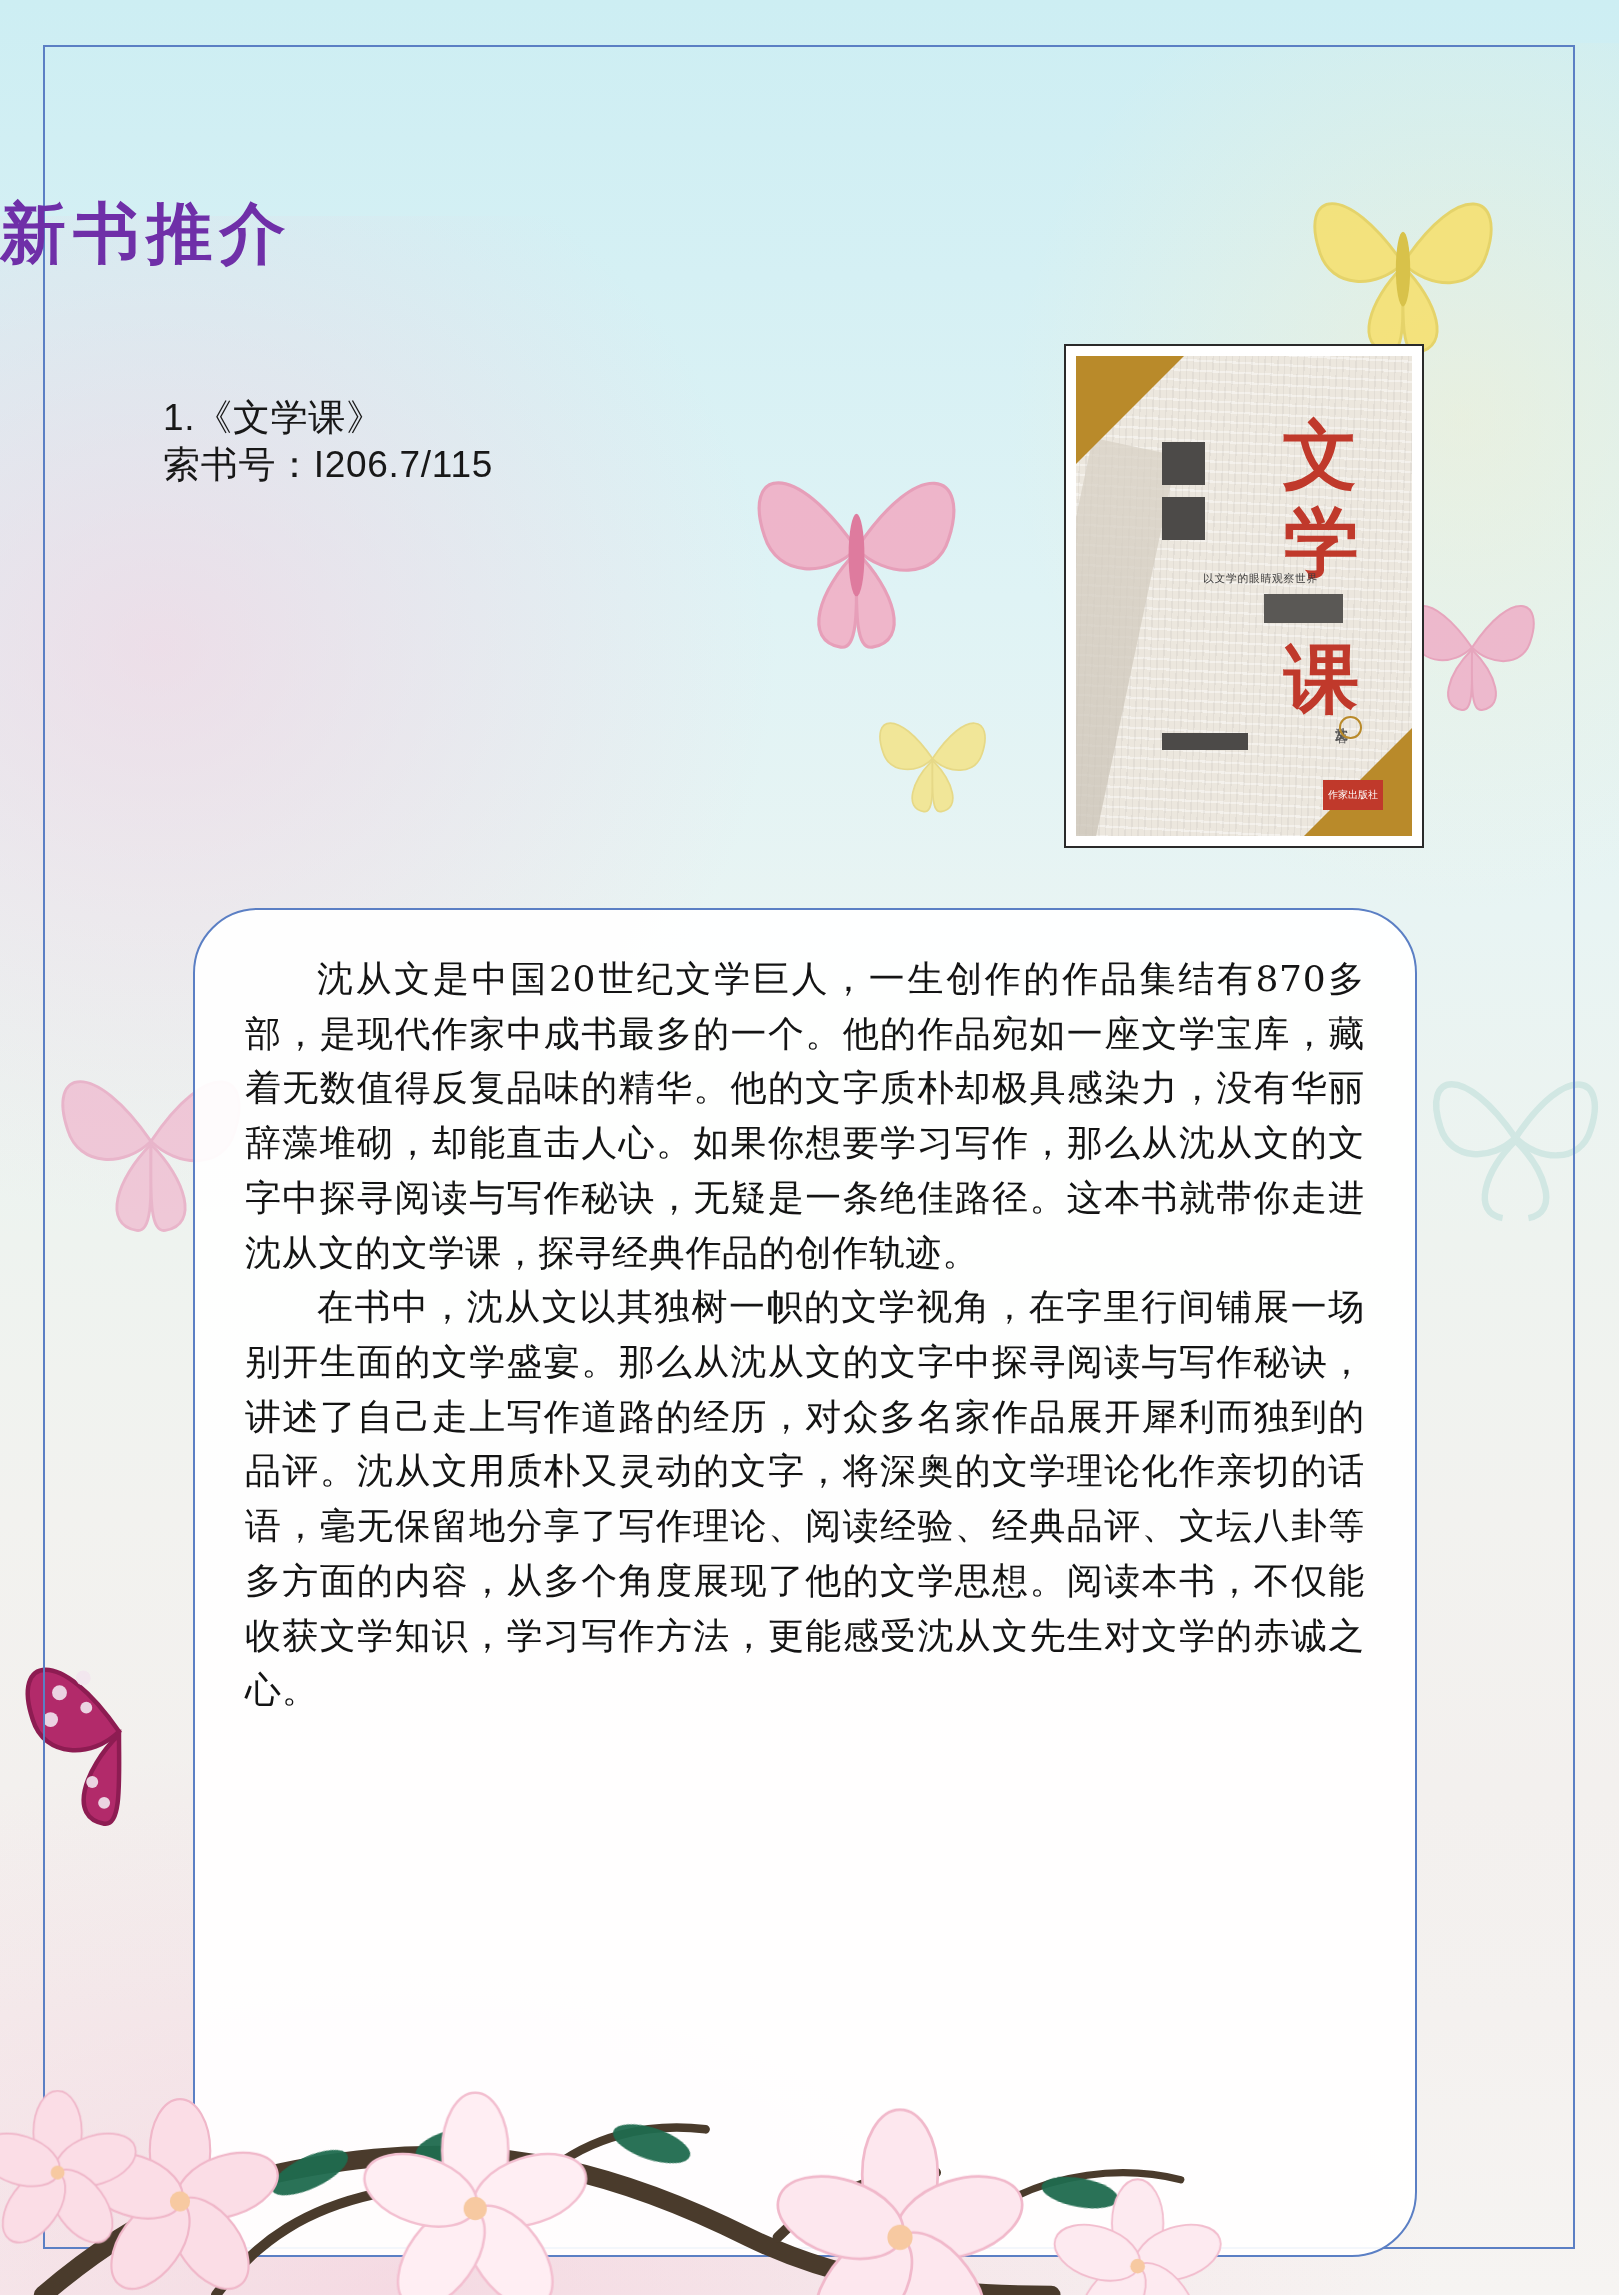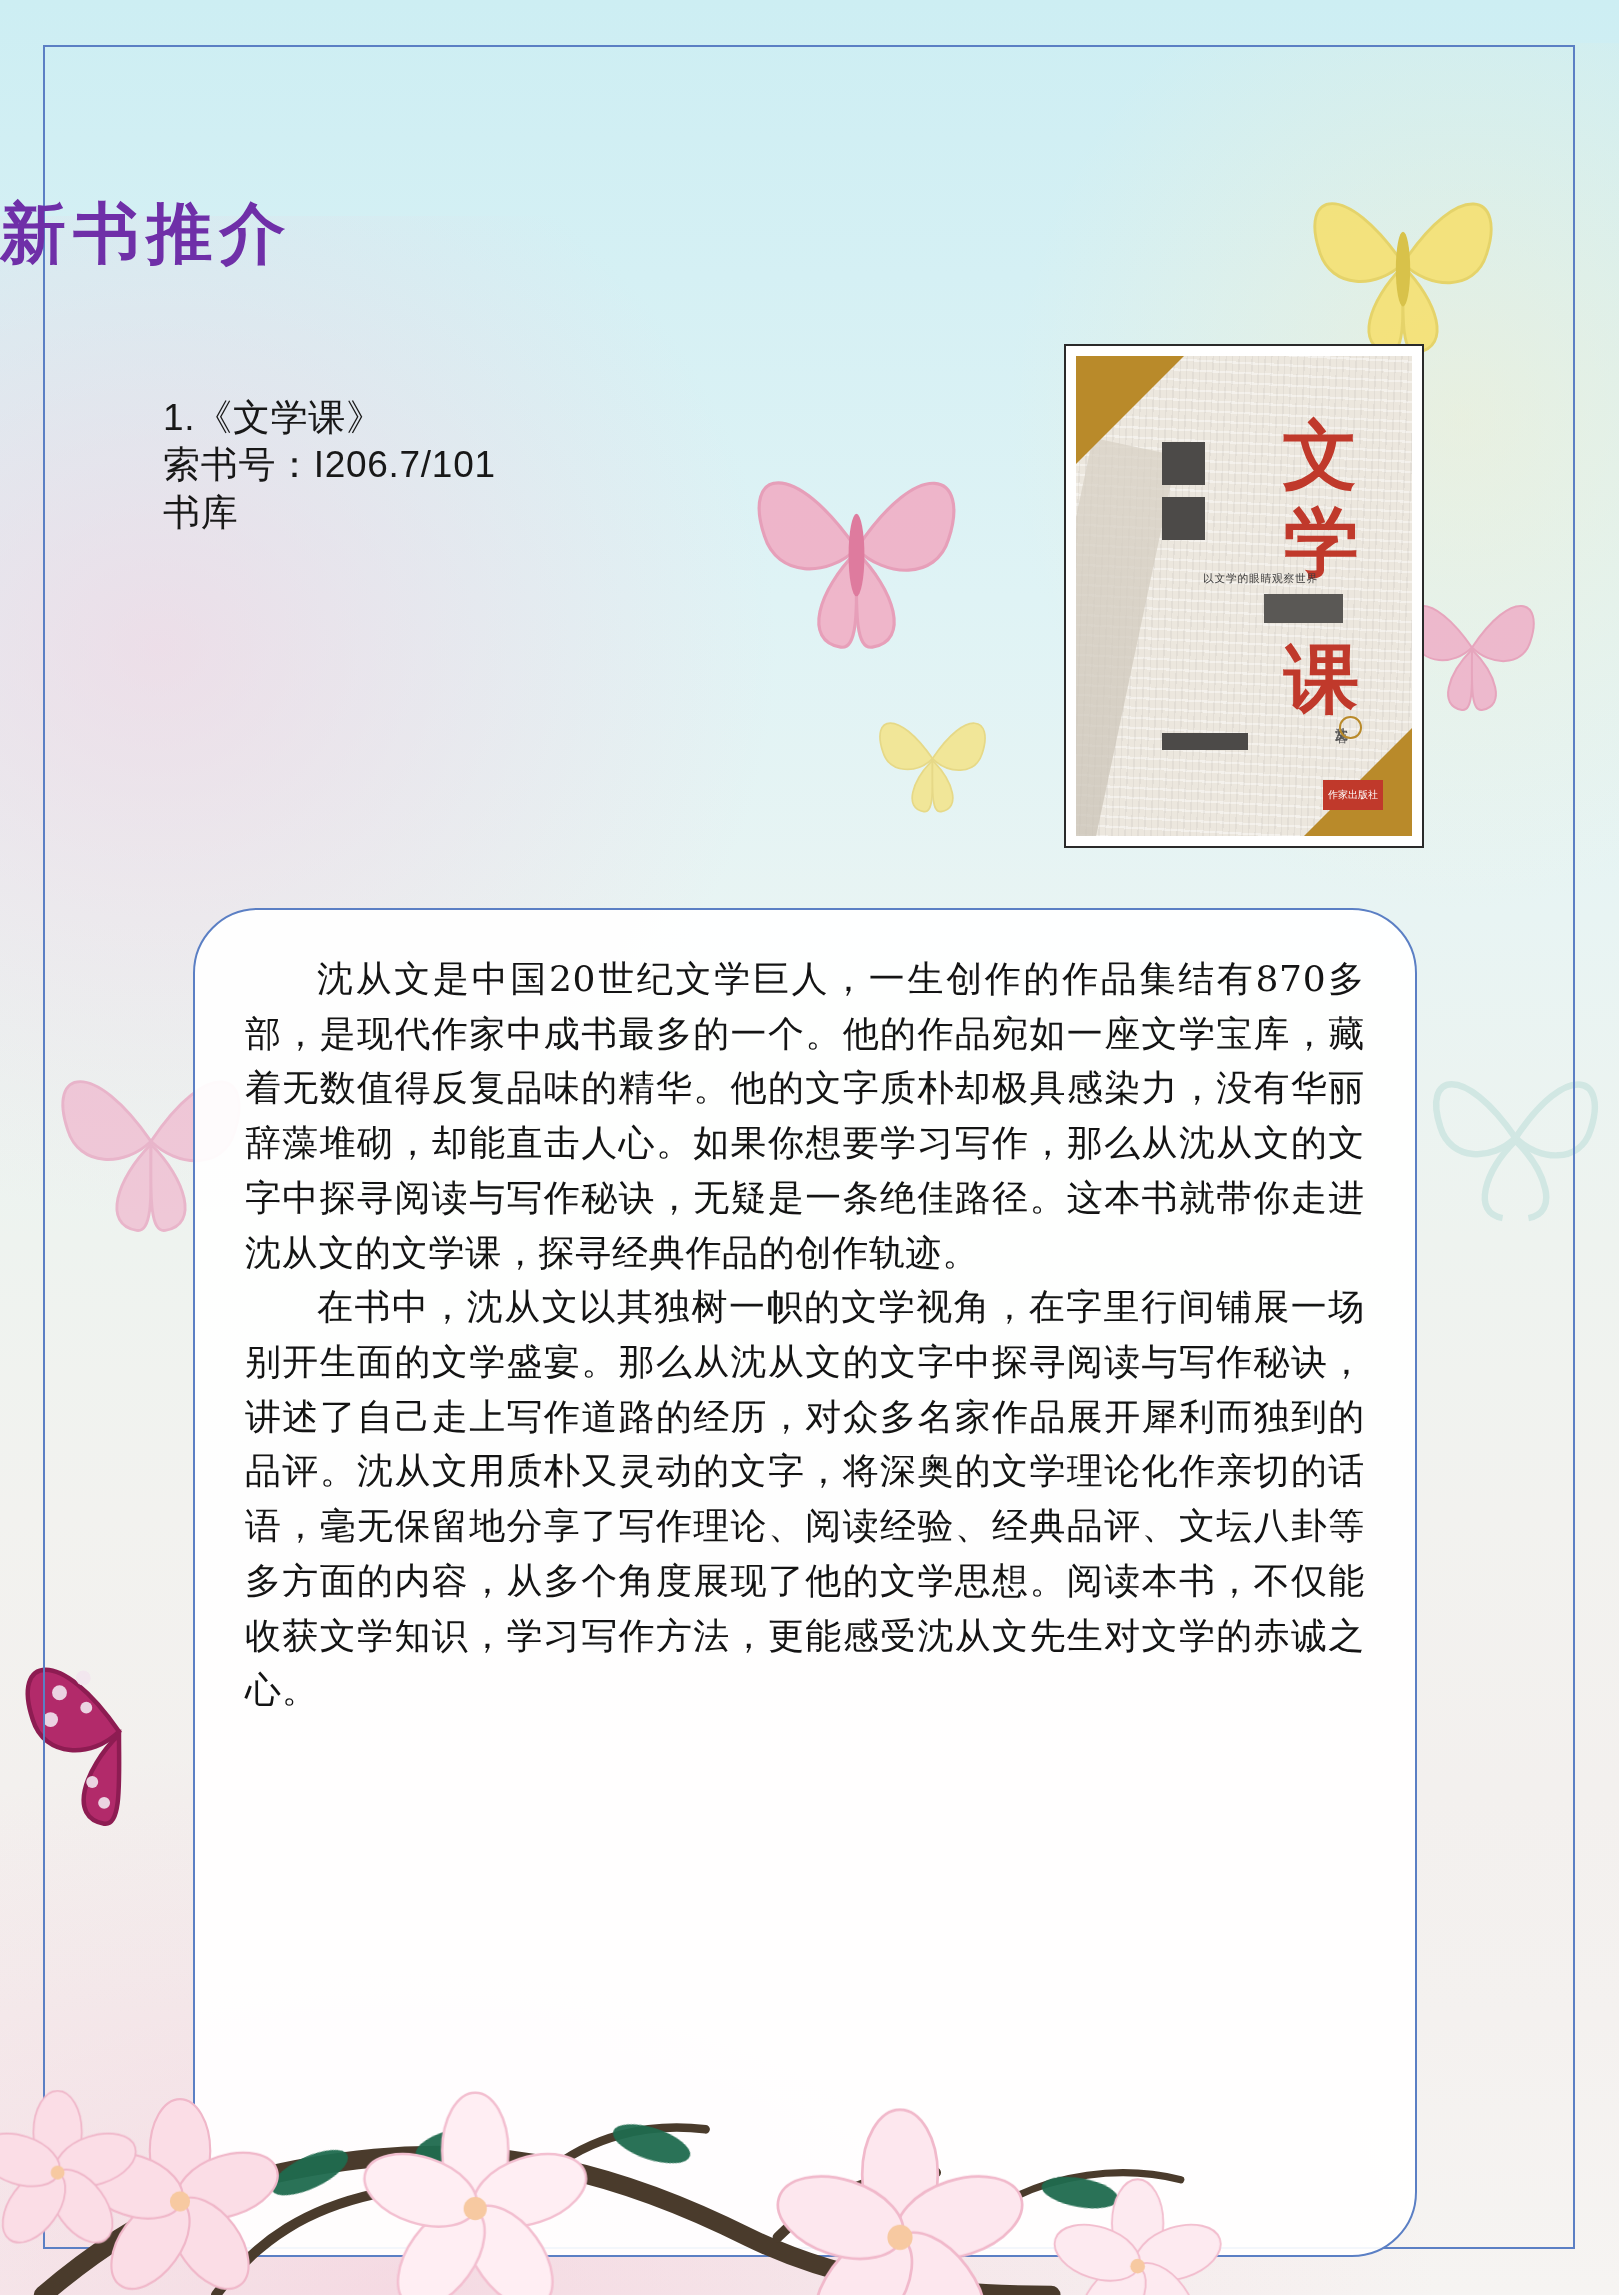--- a/index.html
+++ b/index.html
@@ -281,22 +281,21 @@
         <circle cx="70" cy="126" r="4"></circle>
     </g>
   </svg>
 
   <div class="frame"></div>
 
   <div class="title">新书推介</div>
 
   <div class="info">
     <div>1.《文学课》</div>
-    <div>索书号：I206.7/101</div>
-    <div>书库</div>
+    <div>索书号：I206.7/115</div>
   </div>
 
   <div class="cover-wrap">
     <div class="cover">
       <div class="tex"></div>
       <div class="diag"></div>
       <div class="gold-tl"></div>
       <div class="gold-br"></div>
       <div class="blk1"></div>
       <div class="blk2"></div>

